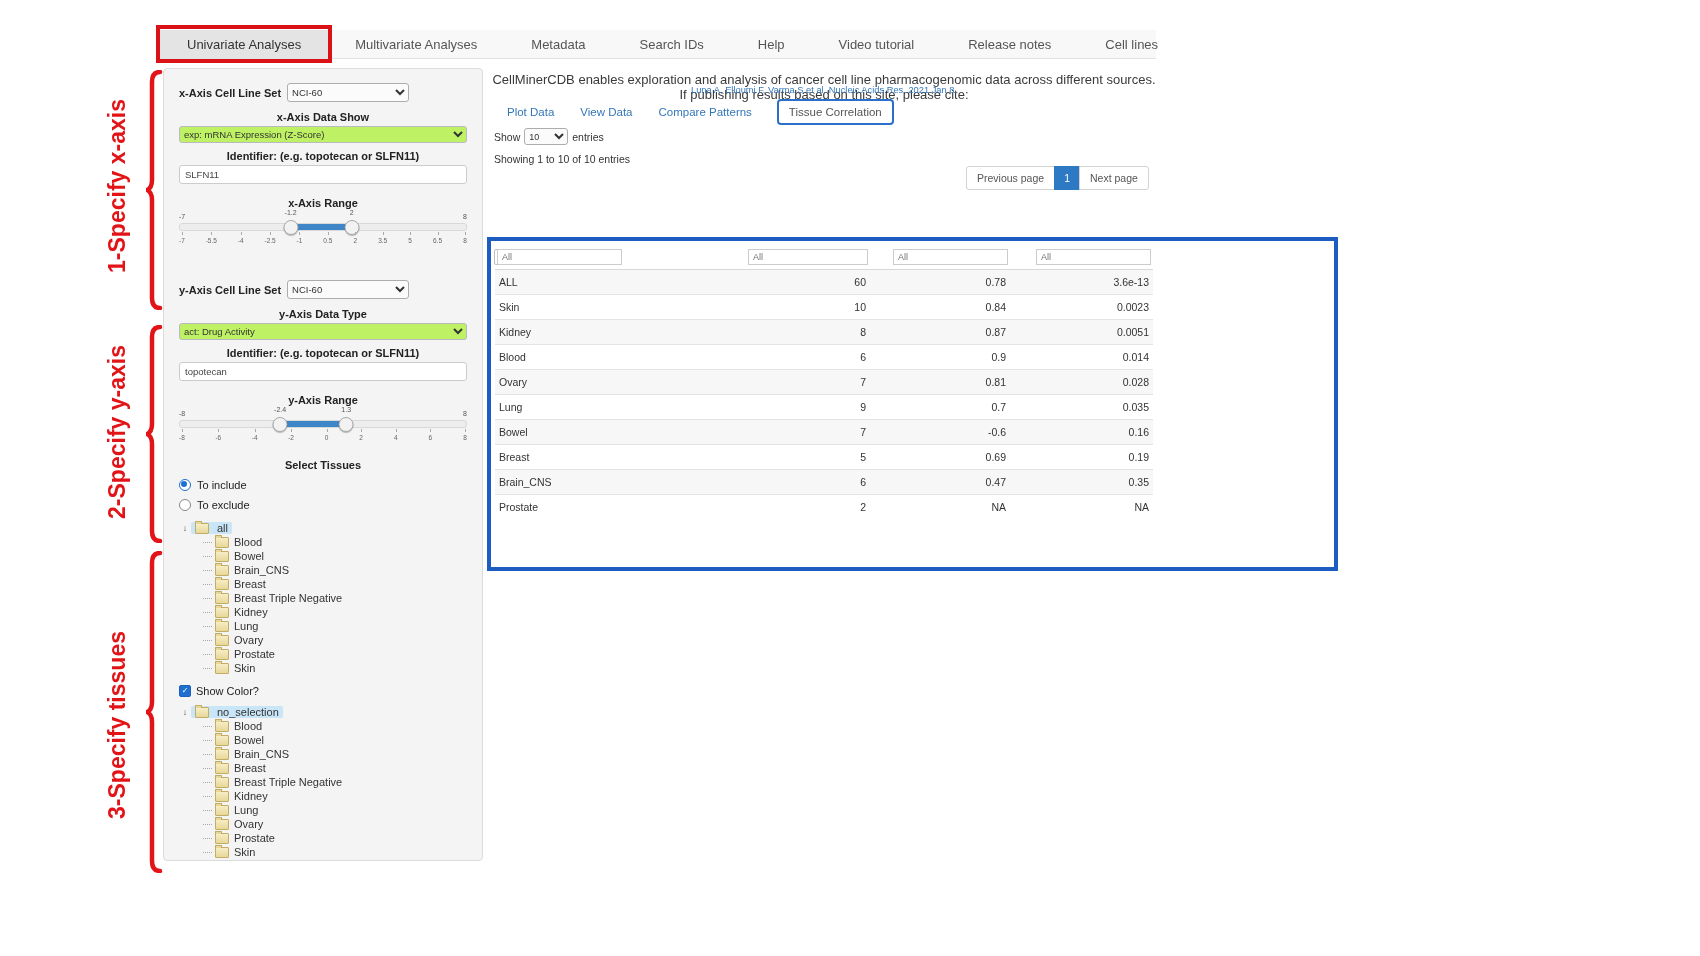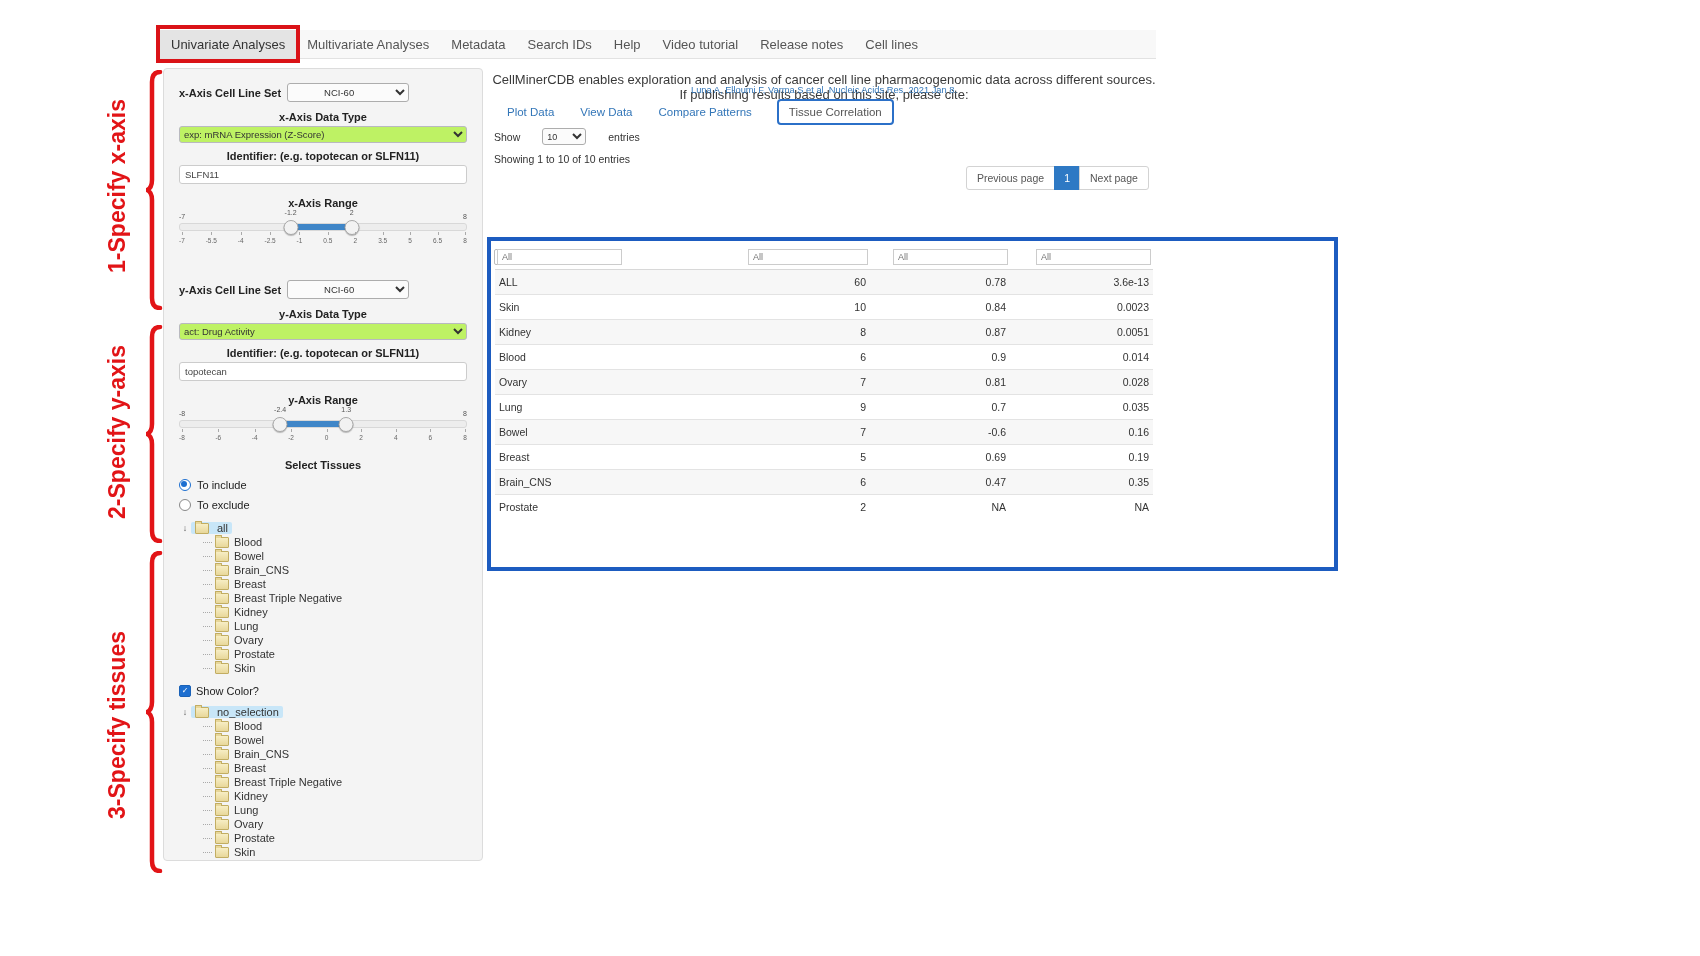--- a/index.html
+++ b/index.html
@@ -2,37 +2,37 @@
 <html><head>
 <meta charset="utf-8">
 <style>
   html,body{margin:0;padding:0;background:#fff;}
   #canvas{position:relative;width:1700px;height:956px;background:#fff;overflow:hidden;
           font-family:"Liberation Sans","DejaVu Sans",sans-serif;color:#333;}
 
   
   #top-nav{position:absolute;left:160px;top:30px;width:996px;height:28px;background:#f8f8f8;
            border-bottom:1px solid #e2e2e2;display:flex;align-items:stretch;font-size:13px;color:#555;}
-  .navtab{display:flex;align-items:center;padding:0 11px;white-space:nowrap;cursor:pointer;}
+  .navtab{display:flex;align-items:center;padding:0 27px;white-space:nowrap;cursor:pointer;}
   .navtab.active{background:#e4e4e4;color:#333;position:relative;}
   .red-box{position:absolute;left:-4px;top:-5px;right:-4px;bottom:-5px;border:4px solid #da1217;pointer-events:none;}
 
   
   .vlabel{position:absolute;color:#e21417;font-weight:bold;font-size:23px;white-space:nowrap;
           transform:translate(-50%,-50%) rotate(-90deg);}
   .brace{position:absolute;left:146px;}
 
   
   #sidebar{position:absolute;left:163px;top:68px;width:320px;height:793px;background:#f4f4f4;
            border:1px solid #dcdcdc;border-radius:4px;padding:14px 15px;box-sizing:border-box;
            font-size:11px;color:#222;overflow:hidden;}
   .b{font-weight:bold;text-align:center;}
   .form-row{display:flex;align-items:center;gap:6px;}
   select{font-size:9.5px;color:#333;background:#fbfbfb;border:1px solid #adadad;border-radius:3px;height:19px;}
-  select.small{width:122px;padding-left:32px;}
+  select.small{width:122px;}
   select.wide{width:100%;height:17px;background:#bef264;border-color:#b9b9c0;}
   input.text{width:100%;height:19px;box-sizing:border-box;border:1px solid #ccc;border-radius:3px;
              font-size:9.5px;padding:0 5px;color:#444;background:#fff;}
   .mt3{margin-top:3px}.mt7{margin-top:7px}.mt9{margin-top:9px}.mt13{margin-top:13px}
 
   .slider{position:relative;margin-top:4px;}
   .sl-minmax{display:flex;justify-content:space-between;font-size:7px;color:#555;height:10px;}
   .sl-track{position:relative;height:6px;background:#ededed;border:1px solid #d8d8d8;border-radius:3px;}
   .sl-bar{position:absolute;top:0;height:100%;background:#3f86c8;}
   .sl-handle{position:absolute;top:-4px;width:13px;height:13px;border-radius:50%;background:#f2f2f2;
@@ -65,21 +65,21 @@
   .checkbox{width:10px;height:10px;border-radius:2px;background:#1e6fd0;border:1px solid #1a62b8;color:#fff;
             font-size:8px;line-height:10px;text-align:center;flex:0 0 auto;}
 
   
   #citation{position:absolute;left:488px;top:72px;width:672px;text-align:center;font-size:13px;color:#3a3a3a;}
   #citation-link{position:absolute;left:488px;top:85px;width:672px;text-align:center;font-size:9.3px;}
   #citation-link a{color:#3376b8;text-decoration:none;}
   #main-tabs{position:absolute;left:494px;top:99px;display:flex;align-items:center;font-size:11.5px;}
   .maintab{color:#3376b8;padding:0 13px;text-decoration:none;cursor:pointer;}
   .maintab.active{color:#555;border:2px solid #2b70c8;border-radius:4px;padding:5px 10px;margin-left:12px;background:#fff;}
-  #show-row{position:absolute;left:494px;top:128px;display:flex;align-items:center;gap:22px;font-size:10.5px;color:#333;}
+  #show-row{position:absolute;left:494px;top:128px;display:flex;align-items:center;gap:4px;font-size:10.5px;color:#333;}
   #show-row select{height:17px;width:44px;font-size:9px;}
   #showing-text{position:absolute;left:494px;top:153px;font-size:10.5px;color:#333;}
   #pagination{position:absolute;left:966px;top:166px;display:flex;font-size:10.5px;color:#555;}
   .pgbtn{border:1px solid #d3d3d3;background:#fff;padding:5px 10px;cursor:pointer;}
   .pgbtn.first{border-radius:3px 0 0 3px;}
   .pgbtn.last{border-radius:0 3px 3px 0;margin-left:-1px;}
   .pgbtn.active{background:#2e79c4;border-color:#2e79c4;color:#fff;padding:5px 9px;margin-left:-1px;}
   #export{position:absolute;left:494px;top:225px;display:flex;margin-top:24px;}
   .exportbtn{border:1px solid #bcbcbc;background:#fff;font-size:9px;color:#333;padding:2px 7px;margin-right:-1px;cursor:pointer;}
   .exportbtn:first-child{border-radius:2px 0 0 2px;}
@@ -130,21 +130,21 @@
       <div class="navtab">Video tutorial</div>
       <div class="navtab">Release notes</div>
       <div class="navtab">Cell lines</div>
     </div>
 
   <div id="sidebar">
     <div class="form-row">
       <span class="b">x-Axis Cell Line Set</span>
       <select class="small" id="x-set-select"><option>NCI-60</option></select>
     </div>
-    <div class="b mt9">x-Axis Data Type</div>
+    <div class="b mt9">x-Axis Data Show</div>
     <select class="wide mt3" id="x-type-select"><option>exp: mRNA Expression (Z-Score)</option></select>
     <div class="b mt7">Identifier: (e.g. topotecan or SLFN11)</div>
     <input class="text mt3" value="SLFN11" style="">
     <div class="b mt13">x-Axis Range</div>
 
     <div class="slider" id="x-slider">
       <div class="sl-minmax">
         <span>-7</span>
         <span>8</span>
       </div>

